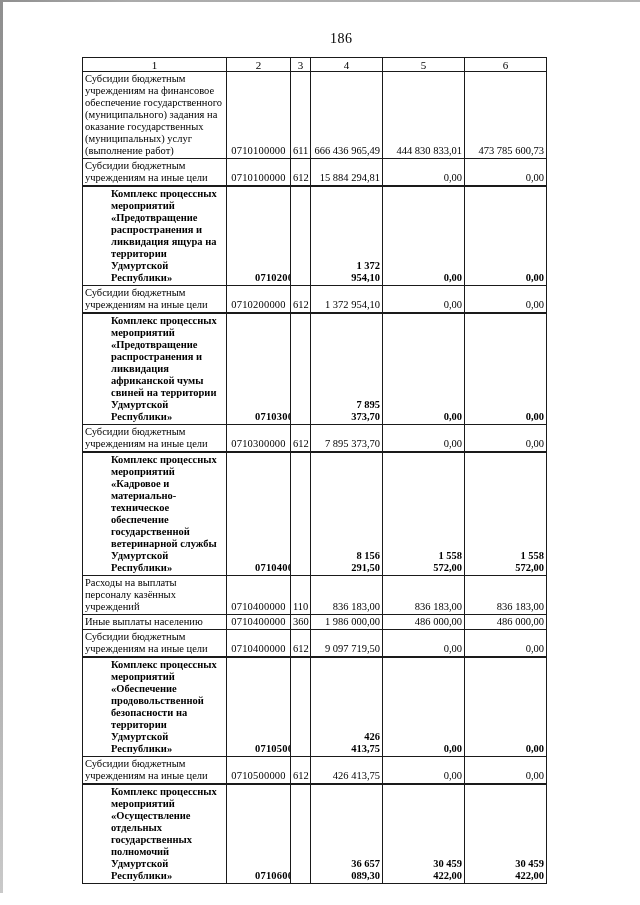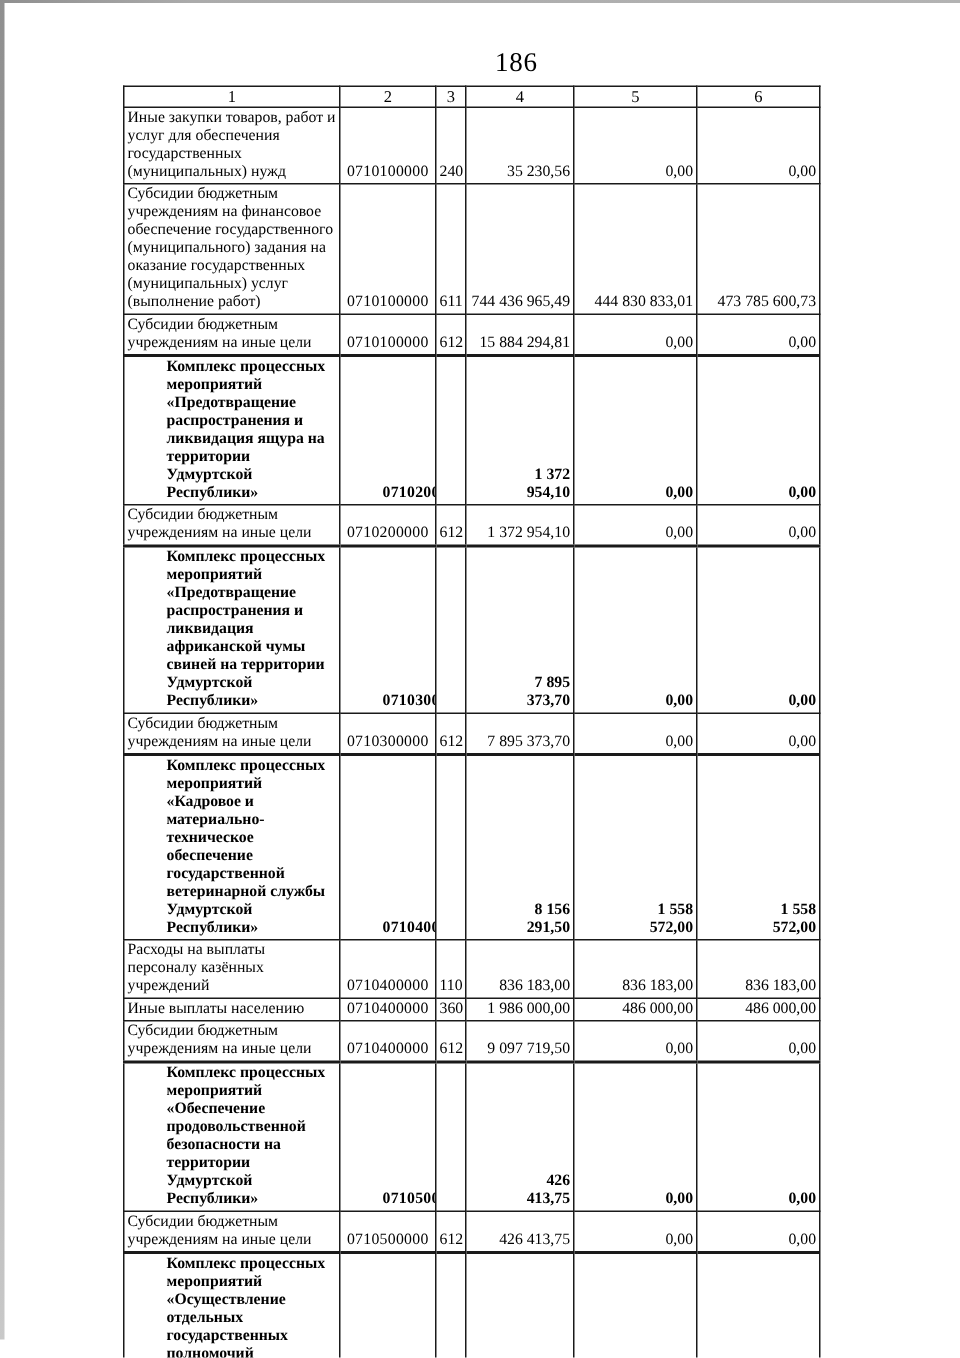--- a/index.html
+++ b/index.html
@@ -24,21 +24,21 @@
   .scan-edge-top {
     position: absolute;
     left: 0; top: 0;
     width: 640px; height: 2px;
     background: linear-gradient(90deg, #8f8f8f 0%, #ababab 20%, #b3b3b3 100%);
   }
   .page-number {
     position: absolute;
     left: 330px;
     top: 31px;
-    font-size: 18px;
+    font-size: 14px;
     letter-spacing: 0.5px;
   }
   table.budget {
     position: absolute;
     left: 82px;
     top: 57px;
     width: 464px;
     border-collapse: collapse;
     table-layout: fixed;
     font-size: 10.5px;
@@ -87,32 +87,24 @@
         <th>1</th>
         <th>2</th>
         <th>3</th>
         <th>4</th>
         <th>5</th>
         <th>6</th>
       </tr>
   </thead>
   <tbody id="table-body">
       <tr>
-        <td class="c-name">Иные закупки товаров, работ и услуг для обеспечения государственных (муниципальных) нужд</td>
-        <td class="c-code">0710100000</td>
-        <td class="c-vr">240</td>
-        <td class="c-amount">35 230,56</td>
-        <td class="c-amount">0,00</td>
-        <td class="c-amount">0,00</td>
-      </tr>
-      <tr>
         <td class="c-name">Субсидии бюджетным учреждениям на финансовое обеспечение государственного (муниципального) задания на оказание государственных (муниципальных) услуг (выполнение работ)</td>
         <td class="c-code">0710100000</td>
         <td class="c-vr">611</td>
-        <td class="c-amount">744 436 965,49</td>
+        <td class="c-amount">666 436 965,49</td>
         <td class="c-amount">444 830 833,01</td>
         <td class="c-amount">473 785 600,73</td>
       </tr>
       <tr>
         <td class="c-name">Субсидии бюджетным учреждениям на иные цели</td>
         <td class="c-code">0710100000</td>
         <td class="c-vr">612</td>
         <td class="c-amount">15 884 294,81</td>
         <td class="c-amount">0,00</td>
         <td class="c-amount">0,00</td>

